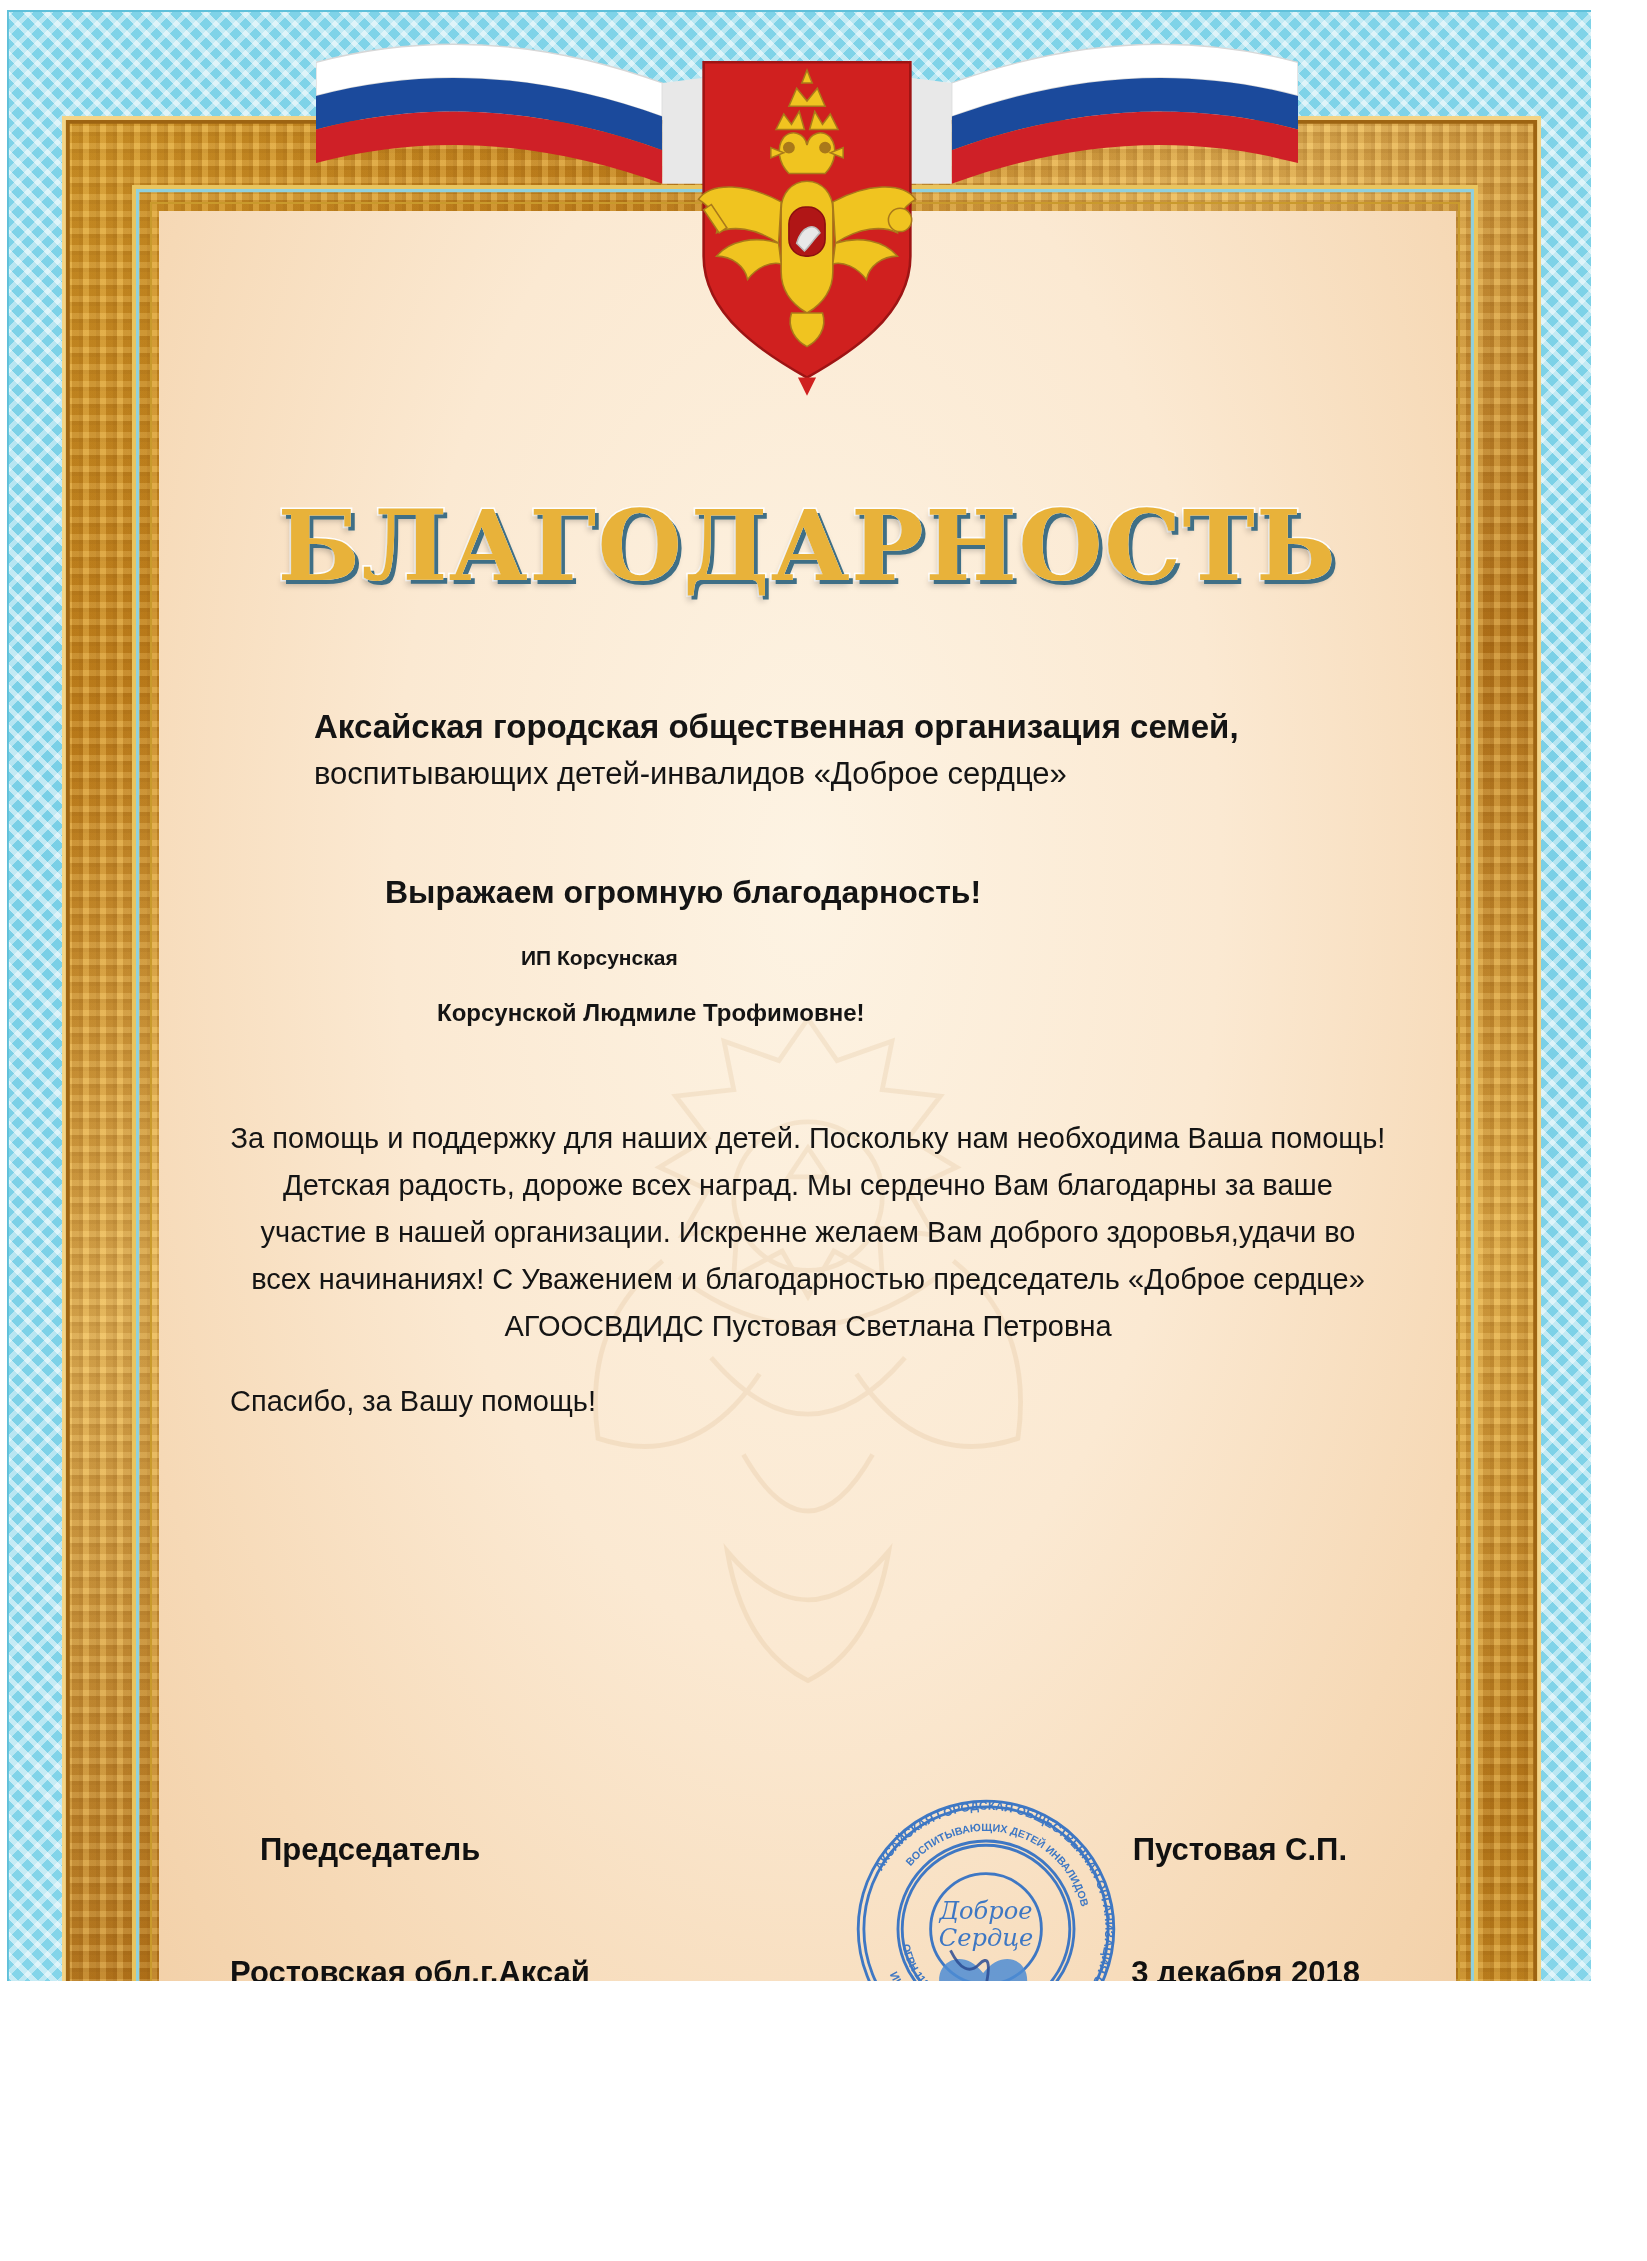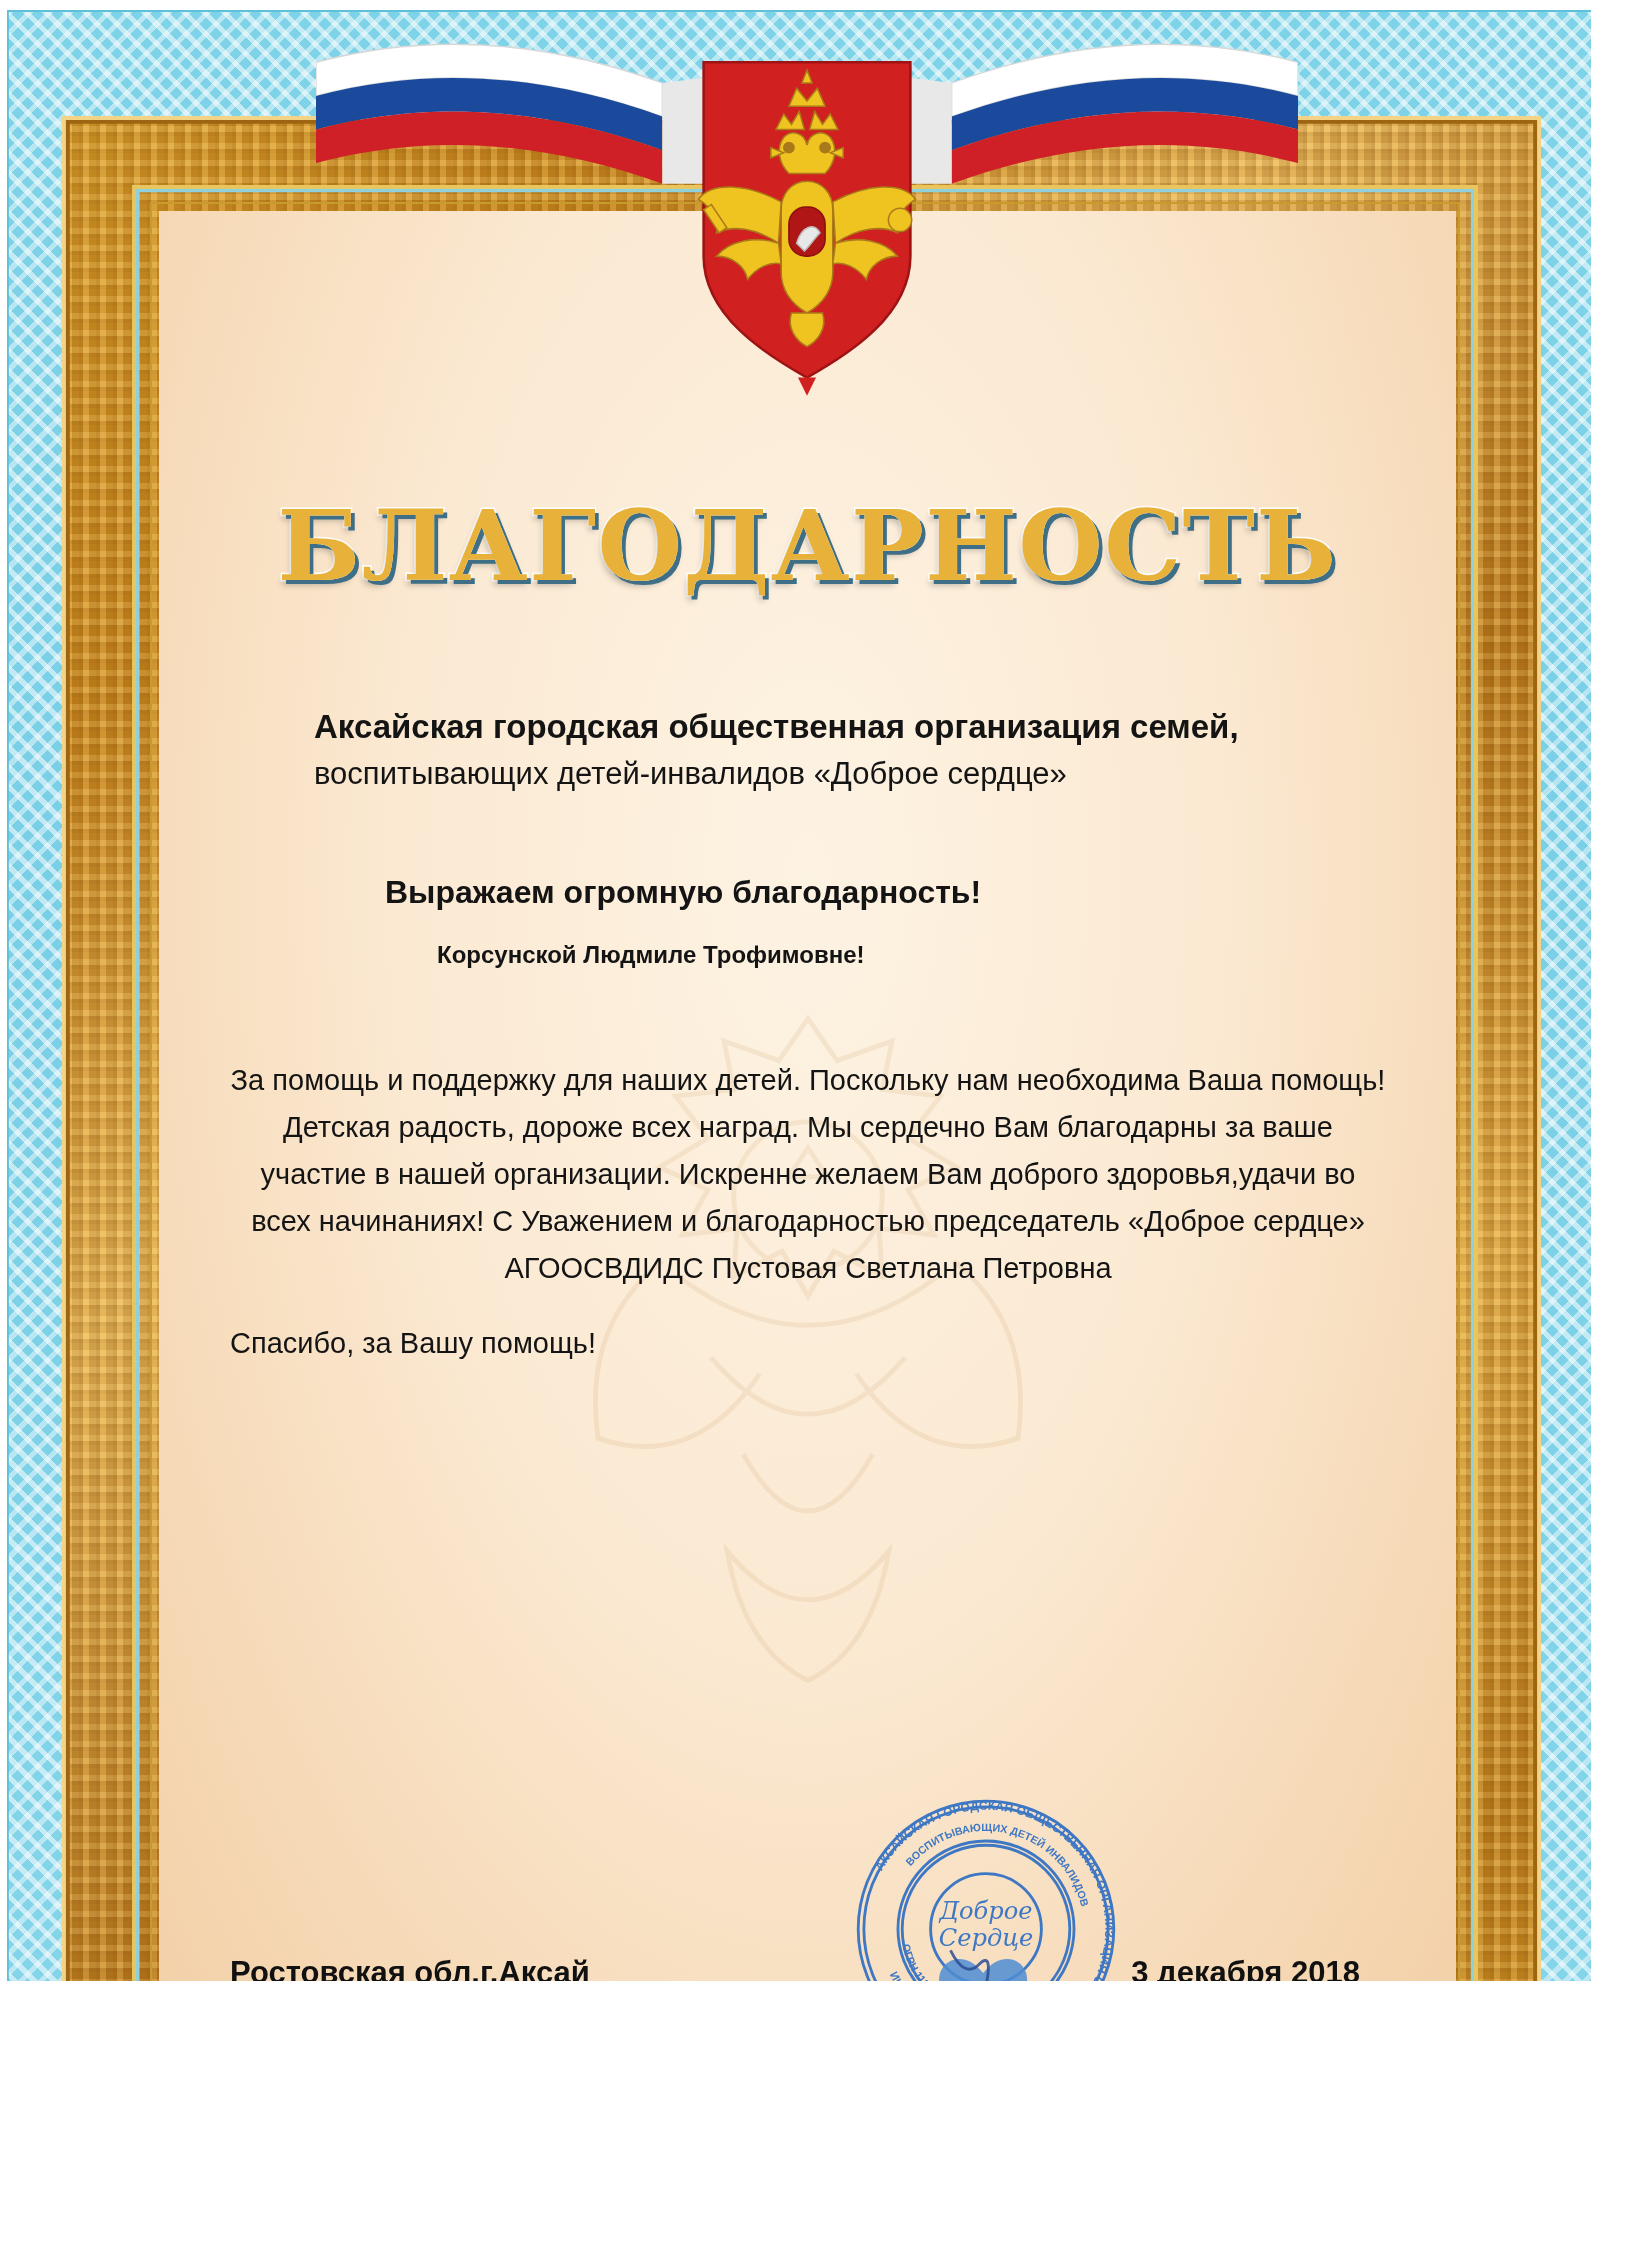--- a/index.html
+++ b/index.html
@@ -275,27 +275,32 @@
       </svg>
 
       <div class="title">БЛАГОДАРНОСТЬ</div>
 
       <div class="body-text">
         <div class="org-line">Аксайская городская общественная организация семей,</div>
         <div class="org-line2">воспитывающих  детей-инвалидов  «Доброе сердце»</div>
 
         <div class="grateful">Выражаем огромную благодарность!</div>
 
+        <div class="ip-line">ИП Корсунская</div>
         <div class="recipient">Корсунской Людмиле Трофимовне!</div>
 
         <div class="paragraph">За помощь и поддержку для наших детей. Поскольку нам необходима Ваша помощь!  Детская радость, дороже всех наград. Мы сердечно Вам благодарны за ваше участие в нашей организации. Искренне  желаем Вам доброго здоровья,удачи во всех начинаниях! С Уважением и благодарностью председатель «Доброе сердце» АГООСВДИДС Пустовая Светлана Петровна</div>
 
         <div class="thanks">Спасибо, за Вашу помощь!</div>
       </div>
 
+      <div class="sig-row">
+        <div class="sig-left">Председатель</div>
+        <div class="sig-right">Пустовая С.П.</div>
+      </div>
 
       <div class="place-row">
         <div class="place-left">Ростовская обл.г.Аксай</div>
         <div class="place-right">3 декабря 2018</div>
       </div>
 
       <svg class="stamp" viewBox="0 0 400 400">
         <defs>
           <path id="arcOuter" d="M200,200 m-168,0 a168,168 0 1,1 336,0 a168,168 0 1,1 -336,0"></path>
           <path id="arcInner" d="M200,200 m-138,0 a138,138 0 1,1 276,0 a138,138 0 1,1 -276,0"></path>

